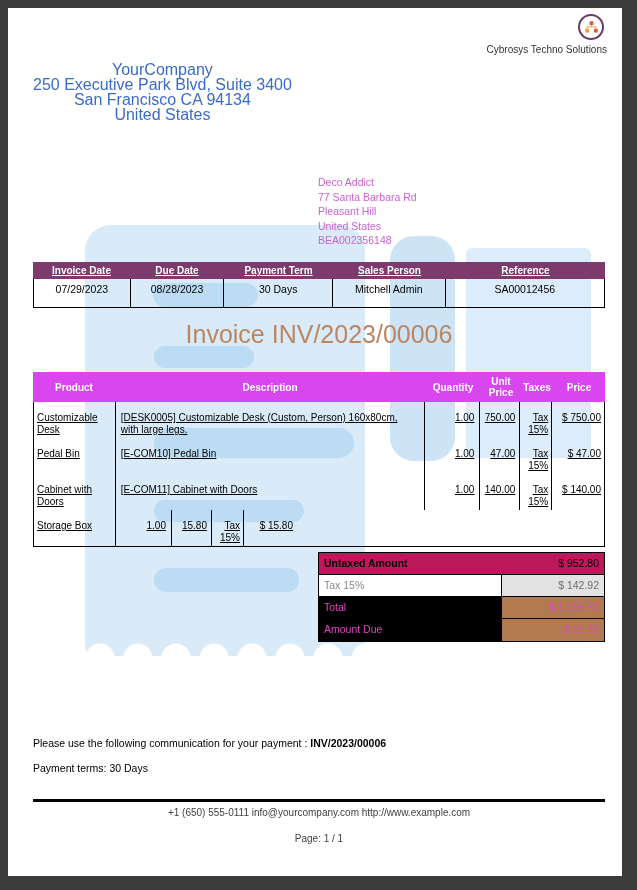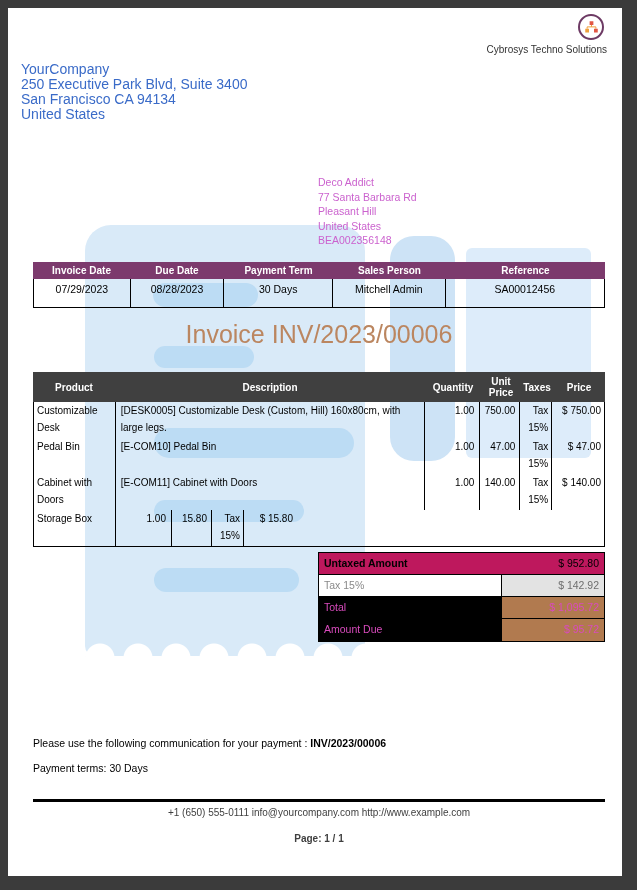--- a/index.html
+++ b/index.html
@@ -30,39 +30,39 @@
   .wm-bar{position:absolute;left:382px;top:228px;width:65px;height:225px;background:#cde3f6;border-radius:24px;}
   .wm-block{position:absolute;left:458px;top:240px;width:125px;height:210px;background:#ddecfa;border-radius:6px;}
   
   .content{position:absolute;inset:0;z-index:1;}
   .abs{position:absolute;}
   
   .logo-circle{position:absolute;left:570px;top:6px;width:26px;height:26px;border-radius:50%;
     background:#fff;border:2px solid #6d3a64;box-sizing:border-box;display:flex;align-items:center;justify-content:center;}
   .brand-name{position:absolute;right:15px;top:36px;font-size:10px;color:#333;font-weight:500;}
   
-  .company{left:13px;top:54px;font-size:14px;line-height:15px;color:#3a6bc8;}
+  .company{left:25px;top:54px;font-size:16px;line-height:15px;color:#3a6bc8;text-align:center;}
   .customer{left:310px;top:167px;font-size:10.5px;line-height:14.5px;color:#cb62ce;}
   
   .info{left:25px;top:254px;width:572px;}
-  .info-head{display:flex;background:#7c3a6d;color:#fff;font-weight:bold;font-size:10px;height:17px;align-items:center;}
+  .info-head{display:flex;background:#7c3a6d;color:#fff;font-weight:bold;font-size:10px;height:17px;align-items:center;text-decoration:underline;}
   .info-head div{text-align:center;box-sizing:border-box;}
   .info-vals{display:flex;height:29px;border:1px solid #000;border-top:none;box-sizing:border-box;font-size:10.5px;color:#000;}
   .info-vals div{text-align:center;padding-top:4px;box-sizing:border-box;border-right:1px solid #000;}
   .info-vals div:last-child{border-right:none;}
   .ic1{width:97px;} .ic2{width:94px;} .ic3{width:109px;} .ic4{width:113px;} .ic5{width:159px;}
   
   .doc-title{left:25px;top:312px;width:572px;text-align:center;font-size:25px;color:#bb8660;}
   
   .prod{left:25px;top:364px;width:572px;font-size:10px;}
-  .prod-head{display:flex;background:#404040;color:#fff;font-weight:bold;min-height:30px;align-items:center;box-sizing:border-box;}
+  .prod-head{display:flex;background:#d946ef;color:#fff;font-weight:bold;min-height:30px;align-items:center;box-sizing:border-box;}
   .prod-head div{text-align:center;box-sizing:border-box;padding:2px 2px;}
   .prod-body{border:1px solid #000;border-top:none;box-sizing:border-box;}
   .prow{display:flex;height:36px;}
-  .prow div{box-sizing:border-box;border-right:1px solid #000;padding-top:0;line-height:17px;}
+  .prow div{box-sizing:border-box;border-right:1px solid #000;padding-top:10px;line-height:12px;text-decoration:underline;}
   .prow div:last-child{border-right:none;}
   .pc1{width:82px;padding-left:3px;padding-right:3px;}
   .pc2{width:310px;padding-left:5px;padding-right:6px;}
   .pc3{width:56px;text-align:right;padding-right:5px;}
   .pc4{width:40px;text-align:right;padding-right:4px;}
   .pc5{width:32px;text-align:right;padding-right:3px;}
   .pc6{width:52px;text-align:right;padding-right:3px;}
   .hc1{width:82px;} .hc2{width:310px;} .hc3{width:56px;} .hc4{width:40px;} .hc5{width:32px;} .hc6{width:52px;}
   
   .totals{left:310px;top:544px;width:287px;border:1px solid #000;box-sizing:border-box;font-size:10.5px;}
@@ -76,21 +76,21 @@
   .t-muted .tvalue{background:#e3e3e3;color:#6e6e6e;}
   .t-brown .tlabel{background:#000000;color:#d94bbd;border-right:1px solid rgba(0,0,0,0.35);}
   .t-brown .tvalue{background:#b17a4f;color:#d94bbd;}
   .t-italic .tlabel{font-style:italic;border-right:1px solid #000;}
   
   .comm{left:25px;top:729px;font-size:10.5px;color:#000;}
   .comm b{font-weight:bold;}
   .terms{left:25px;top:754px;font-size:10.5px;color:#000;}
   .rule{left:25px;top:791px;width:572px;height:3px;background:#000;}
   .contact{left:25px;top:799px;width:572px;text-align:center;font-size:10px;color:#3f3f3f;}
-  .pageno{left:25px;top:825px;width:572px;text-align:center;font-size:10px;color:#3f3f3f;font-weight:bold;}
+  .pageno{left:25px;top:825px;width:572px;text-align:center;font-size:10px;color:#3f3f3f;}
 </style>
 </head>
 <body>
 
 <div class="page">
 
   <div class="wm">
     <div class="wm-receipt"></div>
     <div class="wm-pill a"></div>
     <div class="wm-pill b"></div>
@@ -153,21 +153,21 @@
         <div class="hc1">Product</div>
         <div class="hc2">Description</div>
         <div class="hc3">Quantity</div>
         <div class="hc4">Unit Price</div>
         <div class="hc5">Taxes</div>
         <div class="hc6">Price</div>
       </div>
       <div class="prod-body">
         <div class="prow">
           <div class="pc1">Customizable Desk</div>
-          <div class="pc2">[DESK0005] Customizable Desk (Custom, Hill) 160x80cm, with large legs.</div>
+          <div class="pc2">[DESK0005] Customizable Desk (Custom, Person) 160x80cm, with large legs.</div>
           <div class="pc3">1.00</div>
           <div class="pc4">750.00</div>
           <div class="pc5">Tax 15%</div>
           <div class="pc6">$ 750.00</div>
         </div>
         <div class="prow">
           <div class="pc1">Pedal Bin</div>
           <div class="pc2">[E-COM10] Pedal Bin</div>
           <div class="pc3">1.00</div>
           <div class="pc4">47.00</div>

